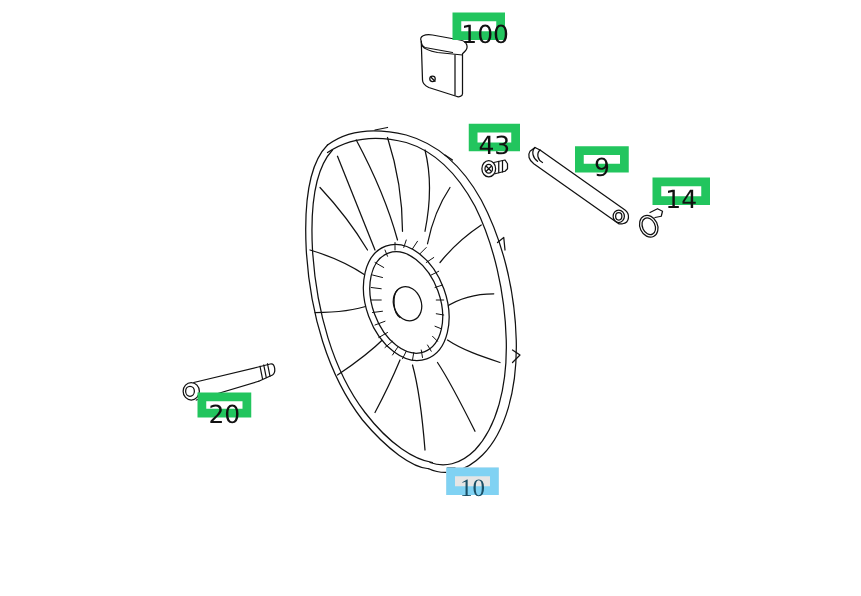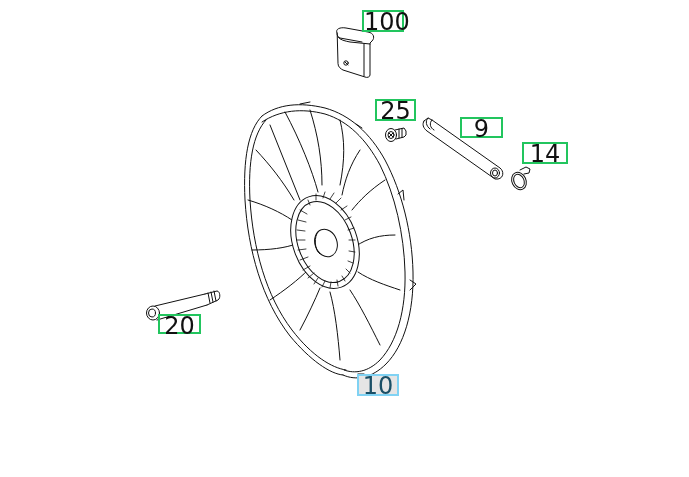--- a/index.html
+++ b/index.html
@@ -2,33 +2,34 @@
 <html><head>
   <meta charset="utf-8">
   <style>
     html, body { margin: 0; padding: 0; background: #ffffff; }
     body { width: 689px; height: 477px; position: relative; overflow: hidden;
            font-family: "DejaVu Sans", sans-serif; }
     #diagram { position: absolute; left: 0; top: 0; width: 689px; height: 477px; }
     .callout {
       position: absolute;
       box-sizing: border-box;
-      border: 2px solid #22c55e;
+      border: 7px solid #22c55e;
       color: #111111;
       font-family: "DejaVu Sans", sans-serif;
-      font-size: 24px;
+      font-size: 20px;
       line-height: 20px;
       text-align: center;
       cursor: pointer;
       background: transparent;
     }
     .callout.active {
       background: #e5e5e5;
       border-color: #80d2f3;
       color: #1a4f66;
+      font-family: Liberation Serif, serif;
     }
   </style>
 </head>
 <body>
 
 <svg id="diagram" viewBox="0 0 689 477" width="689" height="477" xmlns="http://www.w3.org/2000/svg" fill="none" stroke="#111" stroke-width="1" stroke-linejoin="round" stroke-linecap="round">
 
   <g>
     <path d="M337,33 C335,29 340,27 346,28 L368,32 C374,33 375,38 372,41 L370,43 L370,75 C370,77 367,78 365,77 L343,70 C341,69 338,67 338,64 Z" fill="#fff"></path>
     <path d="M338,37 C340,40 345,41 350,42 L370,44"></path>
@@ -104,17 +105,17 @@
     </g>
 
     <ellipse cx="326" cy="243" rx="11" ry="14" transform="rotate(-20 326 243)" fill="#fff"></ellipse>
     <path d="M318,232 C314,236 314,250 320,254"></path>
   </g>
 
   <path d="M358,374 L364,374" stroke="#111"></path>
 </svg>
 
 <div class="callout" style="left:362px; top:10px; width:42px; height:22px;">100</div>
-<div class="callout" style="left:375px; top:99px; width:41px; height:22px;">25</div>
+<div class="callout" style="left:375px; top:99px; width:41px; height:22px;">43</div>
 <div class="callout" style="left:460px; top:117px; width:43px; height:21px;">9</div>
 <div class="callout" style="left:522px; top:142px; width:46px; height:22px;">14</div>
 <div class="callout" style="left:158px; top:314px; width:43px; height:20px;">20</div>
 <div class="callout active" style="left:357px; top:374px; width:42px; height:22px;">10</div>
 
 </body></html>

